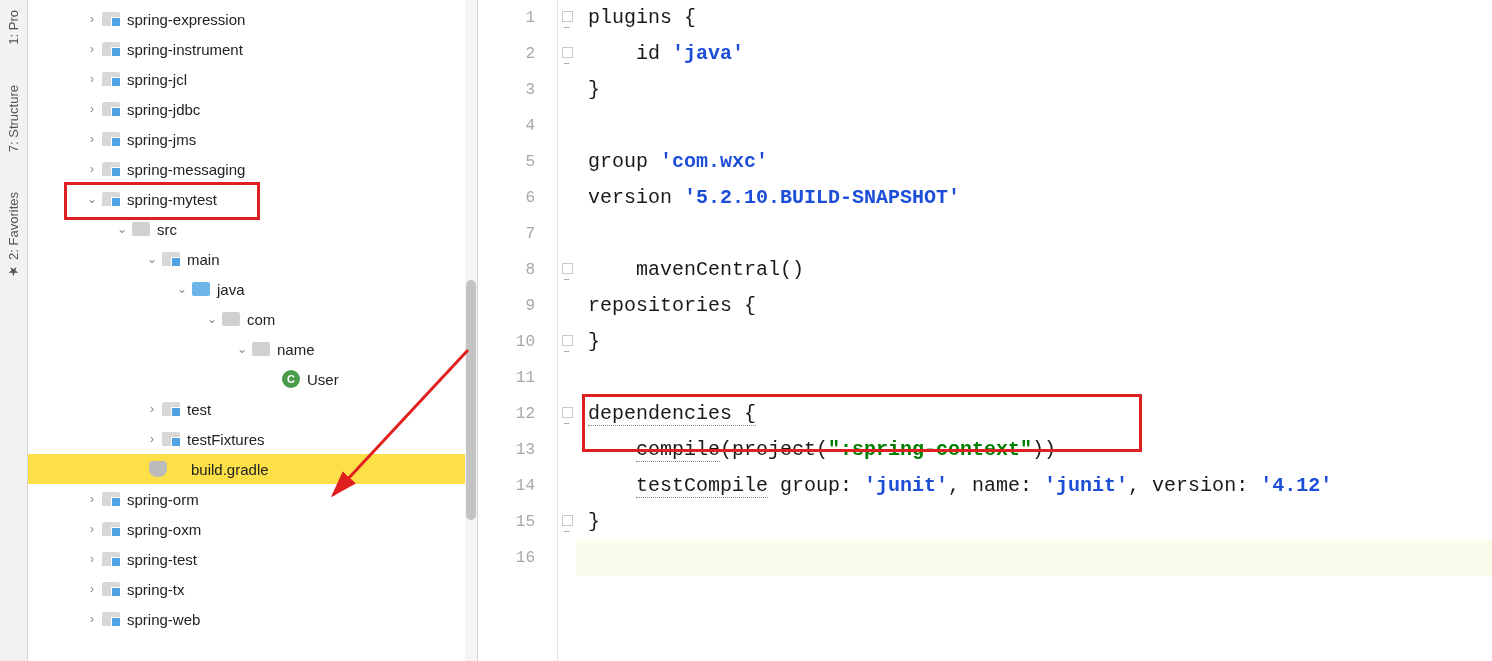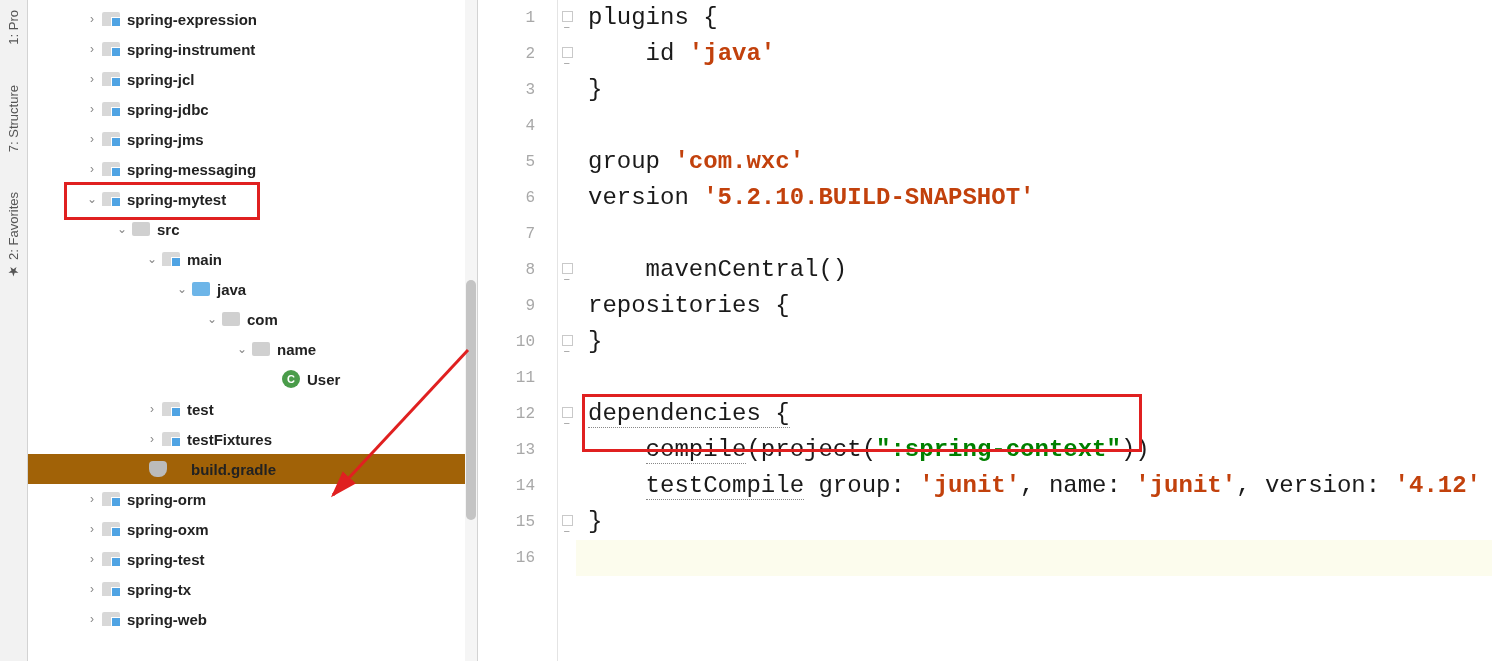--- a/index.html
+++ b/index.html
@@ -61,21 +61,21 @@
 }
 .tree-row {
   display: flex;
   align-items: center;
   height: 30px;
   padding-left: 8px;
   white-space: nowrap;
   cursor: pointer;
 }
 .tree-row.selected {
-  background: #a16207;
+  background: #fde047;
   gap: 17px;
 }
 .chevron {
   width: 18px;
   text-align: center;
   color: #888;
   font-size: 12px;
   user-select: none;
 }
 .chevron.blank { visibility: hidden; }
@@ -128,21 +128,21 @@
   align-items: center;
   justify-content: center;
 }
 .gradle-icon {
   width: 18px;
   height: 16px;
   background: #bbb;
   border-radius: 4px 4px 8px 8px;
 }
 .tree-label {
-  font-weight: 700;
+  font-weight: 400;
   color: #222;
 }
 .indent-0 { padding-left: 55px; }
 .indent-1 { padding-left: 85px; }
 .indent-2 { padding-left: 115px; }
 .indent-3 { padding-left: 145px; }
 .indent-4 { padding-left: 175px; }
 .indent-5 { padding-left: 205px; }
 .indent-6 { padding-left: 235px; }
 
@@ -192,36 +192,36 @@
   content: "−";
   position: absolute;
   top: -3px;
   left: 1px;
   font-size: 11px;
   color: #999;
 }
 .code {
   flex: 1;
   font-family: "Consolas","Courier New",monospace;
-  font-size: 24px;
+  font-size: 20px;
   display: flex;
   flex-direction: column;
   position: relative;
 }
 .code-row {
   height: 36px;
   line-height: 36px;
   padding-left: 12px;
   white-space: pre;
 }
 .code-row.current {
   background: #fcfced;
 }
 .tk-kw { color: #008000; font-weight: bold; }
-.tk-str { color: #c2410c; font-weight: bold; }
+.tk-str { color: #1d4ed8; font-weight: bold; }
 .tk-id { color: #1a1a1a; }
 .tk-dotted { border-bottom: 1px dotted #888; margin-top: 24px; }
 
 .annot-box-tree {
   position: absolute;
   border: 3px solid #e02020;
   pointer-events: none;
 }
 .annot-box-code {
   position: absolute;

